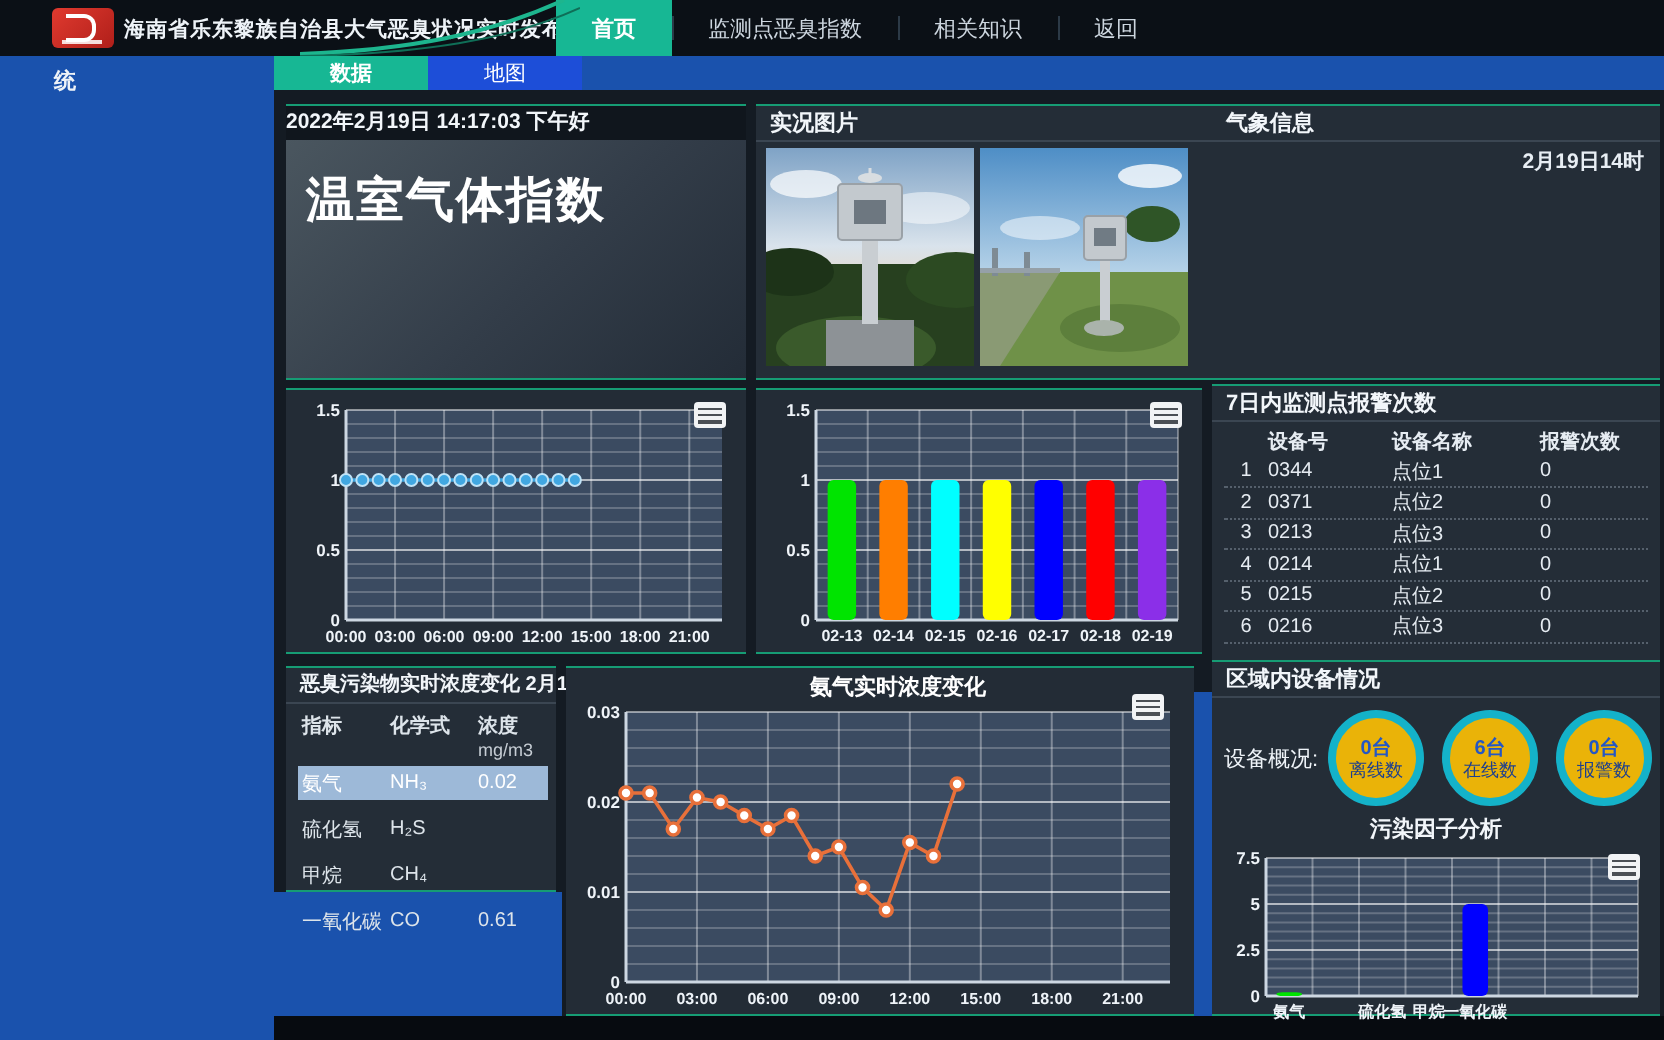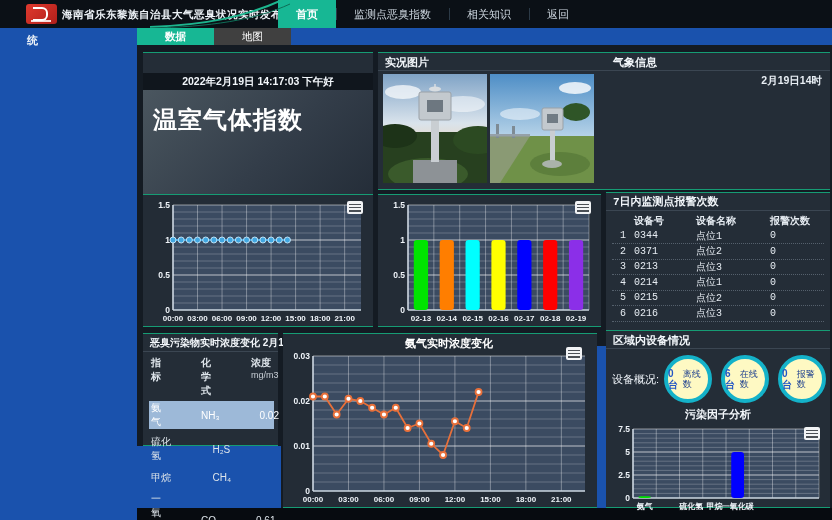--- a/index.html
+++ b/index.html
@@ -18,33 +18,33 @@
   .nav-item { display:flex; align-items:center; padding:12px 18px; color:#cdd6df; font-size:11px; cursor:pointer; position:relative; }
   .nav-item.active { background:#17b794; color:#fff; font-weight:bold; }
   .nav-item + .nav-item:before { content:""; position:absolute; left:0; top:8px; bottom:8px; width:1px; background:#2c3a47; }
 
   
   .sidebar { position:absolute; left:0; top:28px; width:137px; height:492px; background:#1a52ad; z-index:5; }
   .sidebar .wrapchar { position:absolute; left:27px; top:5px; color:#eef3f8; font-size:11px; font-weight:bold; }
   .tabrow { position:absolute; left:137px; top:28px; width:695px; height:17px; background:#1a52ad; z-index:6; display:flex; }
   .tab { width:77px; height:17px; display:flex; align-items:center; justify-content:center; font-size:10.5px; color:#fff; cursor:pointer; }
   .tab.active { background:#17b794; font-weight:bold; }
-  .tab.idle { background:#404040;font-family:Liberation Mono, monospace; }
+  .tab.idle { background:#1d4ed8;font-family:Liberation Mono, monospace; }
   .blue-patch { position:absolute; background:#1a52ad; z-index:4; }
   #patch-bl { left:137px; top:446px; width:144px; height:62px; }
   #patch-gap { left:597px; top:346px; width:9px; height:162px; }
   .bottom-band { position:absolute; left:137px; top:508px; width:695px; height:12px; background:#070b10; z-index:6; }
 
   
   .panel { position:absolute; background:#242d37; border-top:1px solid #169c74; border-bottom:1px solid #169c74; z-index:10; }
   .panel-header { height:18px; line-height:18px; padding:0 7px; color:#f2f6fa; font-size:11px; font-weight:bold; border-bottom:1px solid #3b4652; white-space:nowrap; }
 
   
   #p-greeting { left:143px; top:52px; width:230px; height:138px; }
-  .datetime-bar { height:17px; line-height:17px; text-align:center; background:#10161d; color:#f2f6fa; font-size:10.5px; font-weight:bold;margin-top:20px; }
+  .datetime-bar { height:17px; line-height:17px; background:#10161d; color:#f2f6fa; font-size:10.5px; font-weight:bold; }
   .headline-area { height:119px; background:linear-gradient(135deg,#4a565f 0%,#333d49 55%,#232c37 100%); padding:14px 10px; }
   .headline { color:#fff; font-size:24px; font-weight:bold; letter-spacing:1px; }
 
   
   #p-photos { left:378px; top:52px; width:246px; height:138px; }
   .photos-body { display:flex; gap:3px; padding:3px 5px; }
   .photo { width:104px; height:109px; overflow:hidden; background:#7c9cba; }
 
   
   #p-weather { left:606px; top:52px; width:224px; height:138px; }
@@ -52,47 +52,47 @@
 
   
   .chart-panel { position:absolute; background:#232c36; border-top:1px solid #169c74; border-bottom:1px solid #169c74; z-index:10; }
   #c1 { left:143px; top:194px; width:230px; height:133px; }
   #c2 { left:378px; top:194px; width:223px; height:133px; }
   #p-nh3 { left:283px; top:333px; width:314px; height:175px; }
   .toolbox { position:absolute; width:16px; height:13px; background:#f1f3f5; border-radius:2px; z-index:12; cursor:pointer; padding:2.5px 2px; display:flex; flex-direction:column; justify-content:space-between; }
   .toolbox span { display:block; height:1.5px; background:#4a4f55; }
 
   
-  #p-alarms { left:606px; top:192px; width:224px; height:174px;font-family:Liberation Mono, monospace; }
+  #p-alarms { left:606px; top:192px; width:224px; height:174px; }
   .alarm-table { width:100%; padding:2px 6px; font-size:10px; color:#e6ecf2; }
   .alarm-row { display:flex; height:15.5px; align-items:center; border-bottom:1px dotted #55606c; }
   .alarm-row.head { border-bottom:none; font-weight:bold; }
   .a-idx { width:22px; text-align:center; }
   .a-dev { width:62px; }
   .a-name { width:74px; }
   .a-cnt { flex:1; }
 
   
   #p-pollut { left:143px; top:333px; width:135px; height:113px; overflow:visible; }
   #p-pollut .panel-header { overflow:visible; font-size:10px; }
   .pol-table { padding:4px 4px 0 6px; font-size:10px; color:#dde4ea; }
-  .pol-row { display:flex; align-items:center; min-height:17px; margin-bottom:6px;gap:40px; }
+  .pol-row { display:flex; align-items:center; min-height:17px; margin-bottom:6px; }
   .pol-row.head { font-weight:bold; margin-bottom:3px; align-items:flex-start; }
   .pol-row.hl { background:#9db9d8; color:#fff; }
   .p-name { width:46px; padding-left:2px; }
   .p-formula { width:44px; }
   .p-value { flex:1; }
   .p-unit { display:block; font-weight:normal; font-size:9px; color:#c6cdd4; }
 
   
   #p-devices { left:606px; top:330px; width:224px; height:178px; }
   .dev-row { display:flex; align-items:center; padding:6px 4px 2px 6px; }
   .dev-label { color:#eef3f8; font-size:11px; width:58px; }
   .stats { display:flex; gap:9px; }
-  .stat-circle { width:48px; height:48px; border-radius:50%; background:#fef9c3; border:4px solid #14b2c9; display:flex; align-items:center; justify-content:center; }
+  .stat-circle { width:48px; height:48px; border-radius:50%; background:#eab308; border:4px solid #14b2c9; display:flex; flex-direction:column; align-items:center; justify-content:center; }
   .stat-value { color:#2457c5; font-size:10px; font-weight:bold; line-height:11px; }
   .stat-label { color:#1d3f8f; font-size:9px; line-height:10px; }
   .analysis-title { text-align:center; color:#f2f6fa; font-size:11px; font-weight:bold; margin-top:2px; }
   #c4 { position:relative; width:218px; height:88px; margin:1px auto 0 auto; }
   svg text { font-family:"Liberation Sans","DejaVu Sans",sans-serif; }
 </style>
 </head>
 <body>
 
 <div id="stage">

